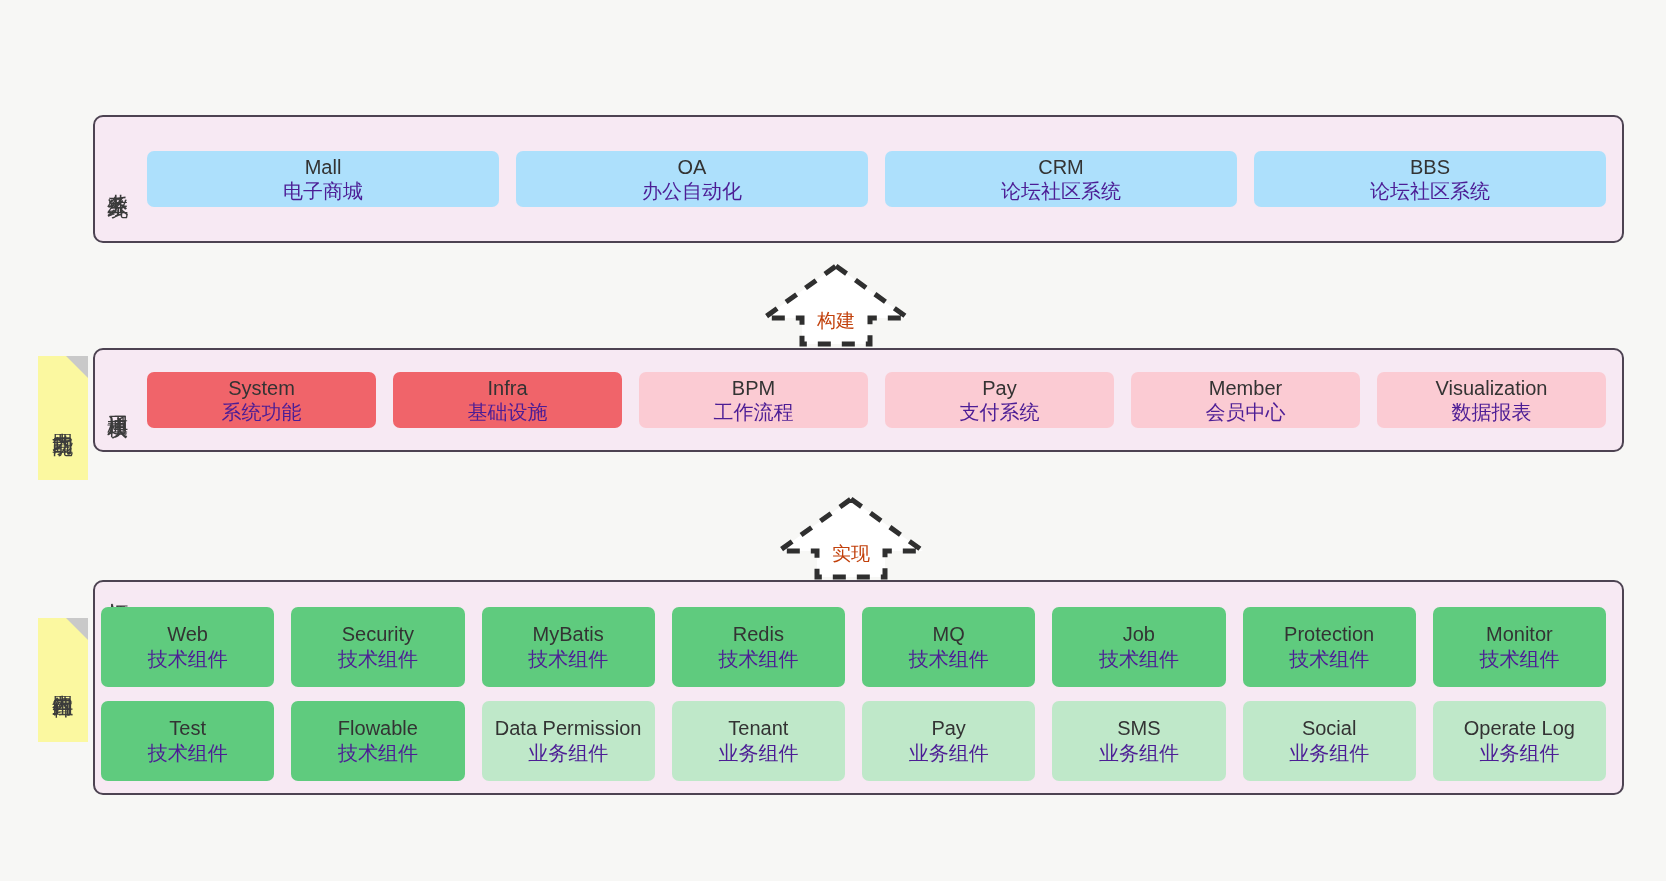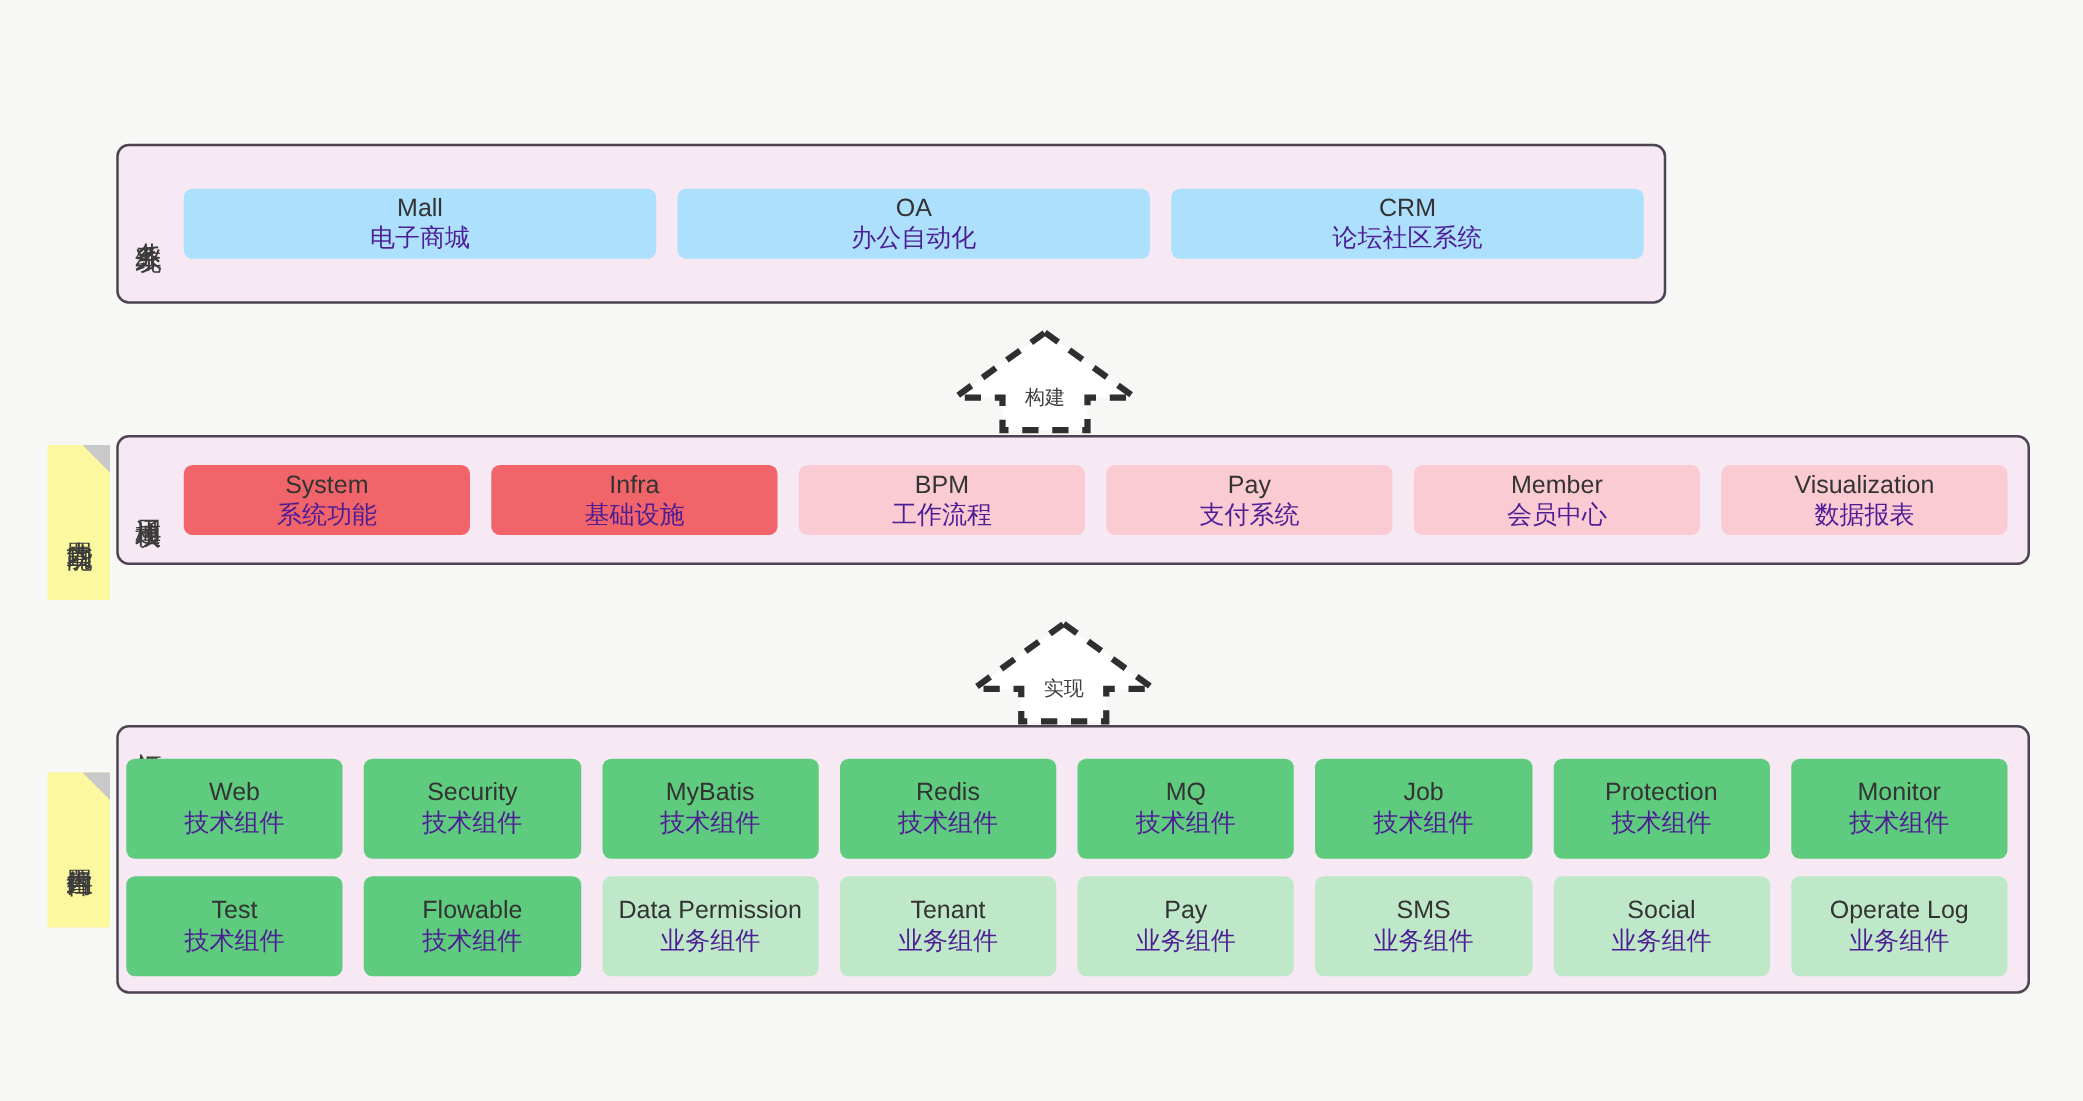--- a/index.html
+++ b/index.html
@@ -121,44 +121,48 @@
   
   .arrow-wrap {
     position: absolute;
   }
   .arrow-wrap svg { display: block; }
   .arrow-label {
     position: absolute;
     left: 0;
     width: 100%;
     text-align: center;
-    font-size: 16px;
-    color: #404040;
+    font-size: 19px;
+    color: #c2410c;
     pointer-events: none;
   }
 </style>
 </head>
 <body>
 
 <div id="canvas">
 
-  <div class="layer" id="layer-business" style="left:93px; top:115px; width:1240px; height:128px;">
+  <div class="layer" id="layer-business" style="left:93px; top:115px; width:1531px; height:128px;">
     <div class="layer-title">业务系统</div>
     <div class="layer-body">
       <div class="card-row">
         <div class="card c-blue">
           <span class="c-title">Mall</span>
           <span class="c-sub">电子商城</span>
         </div>
         <div class="card c-blue">
           <span class="c-title">OA</span>
           <span class="c-sub">办公自动化</span>
         </div>
         <div class="card c-blue">
           <span class="c-title">CRM</span>
+          <span class="c-sub">论坛社区系统</span>
+        </div>
+        <div class="card c-blue">
+          <span class="c-title">BBS</span>
           <span class="c-sub">论坛社区系统</span>
         </div>
       </div>
     </div>
   </div>
 
   <div class="arrow-wrap" style="left:760px; top:262px; width:152px; height:86px;">
     <svg width="152" height="86" viewBox="0 0 152 86" aria-hidden="true">
       <polygon points="76,4 148,56 110,56 110,82 42,82 42,56 4,56" fill="#ffffff" stroke="#2f2f2f" stroke-width="5" stroke-dasharray="13,11" stroke-linejoin="miter"></polygon>
     </svg>

